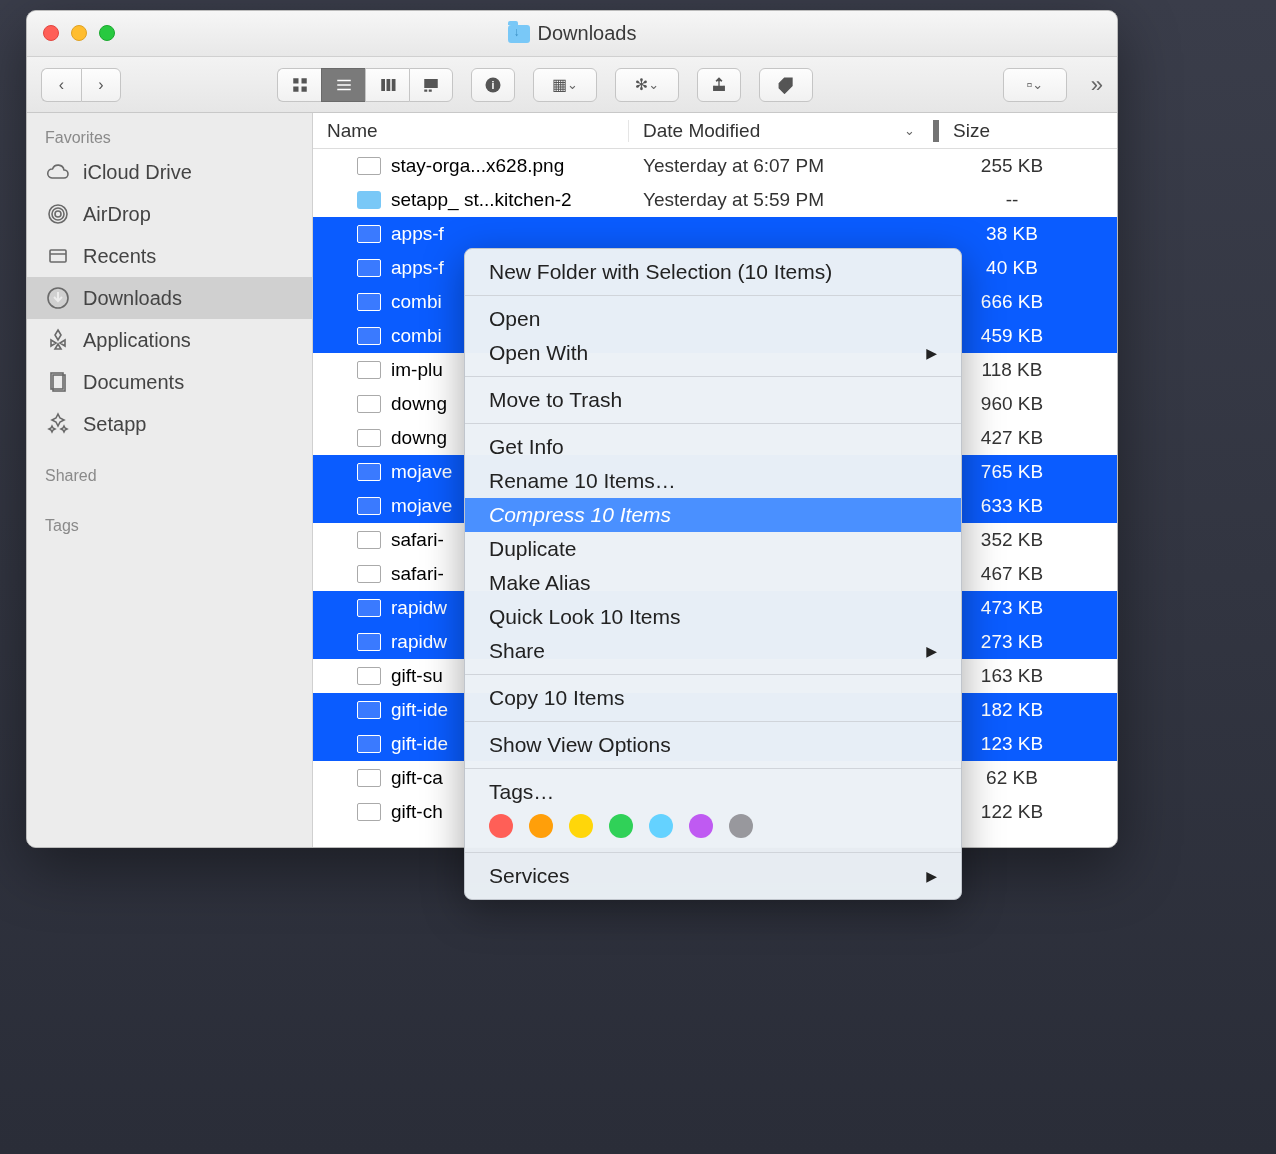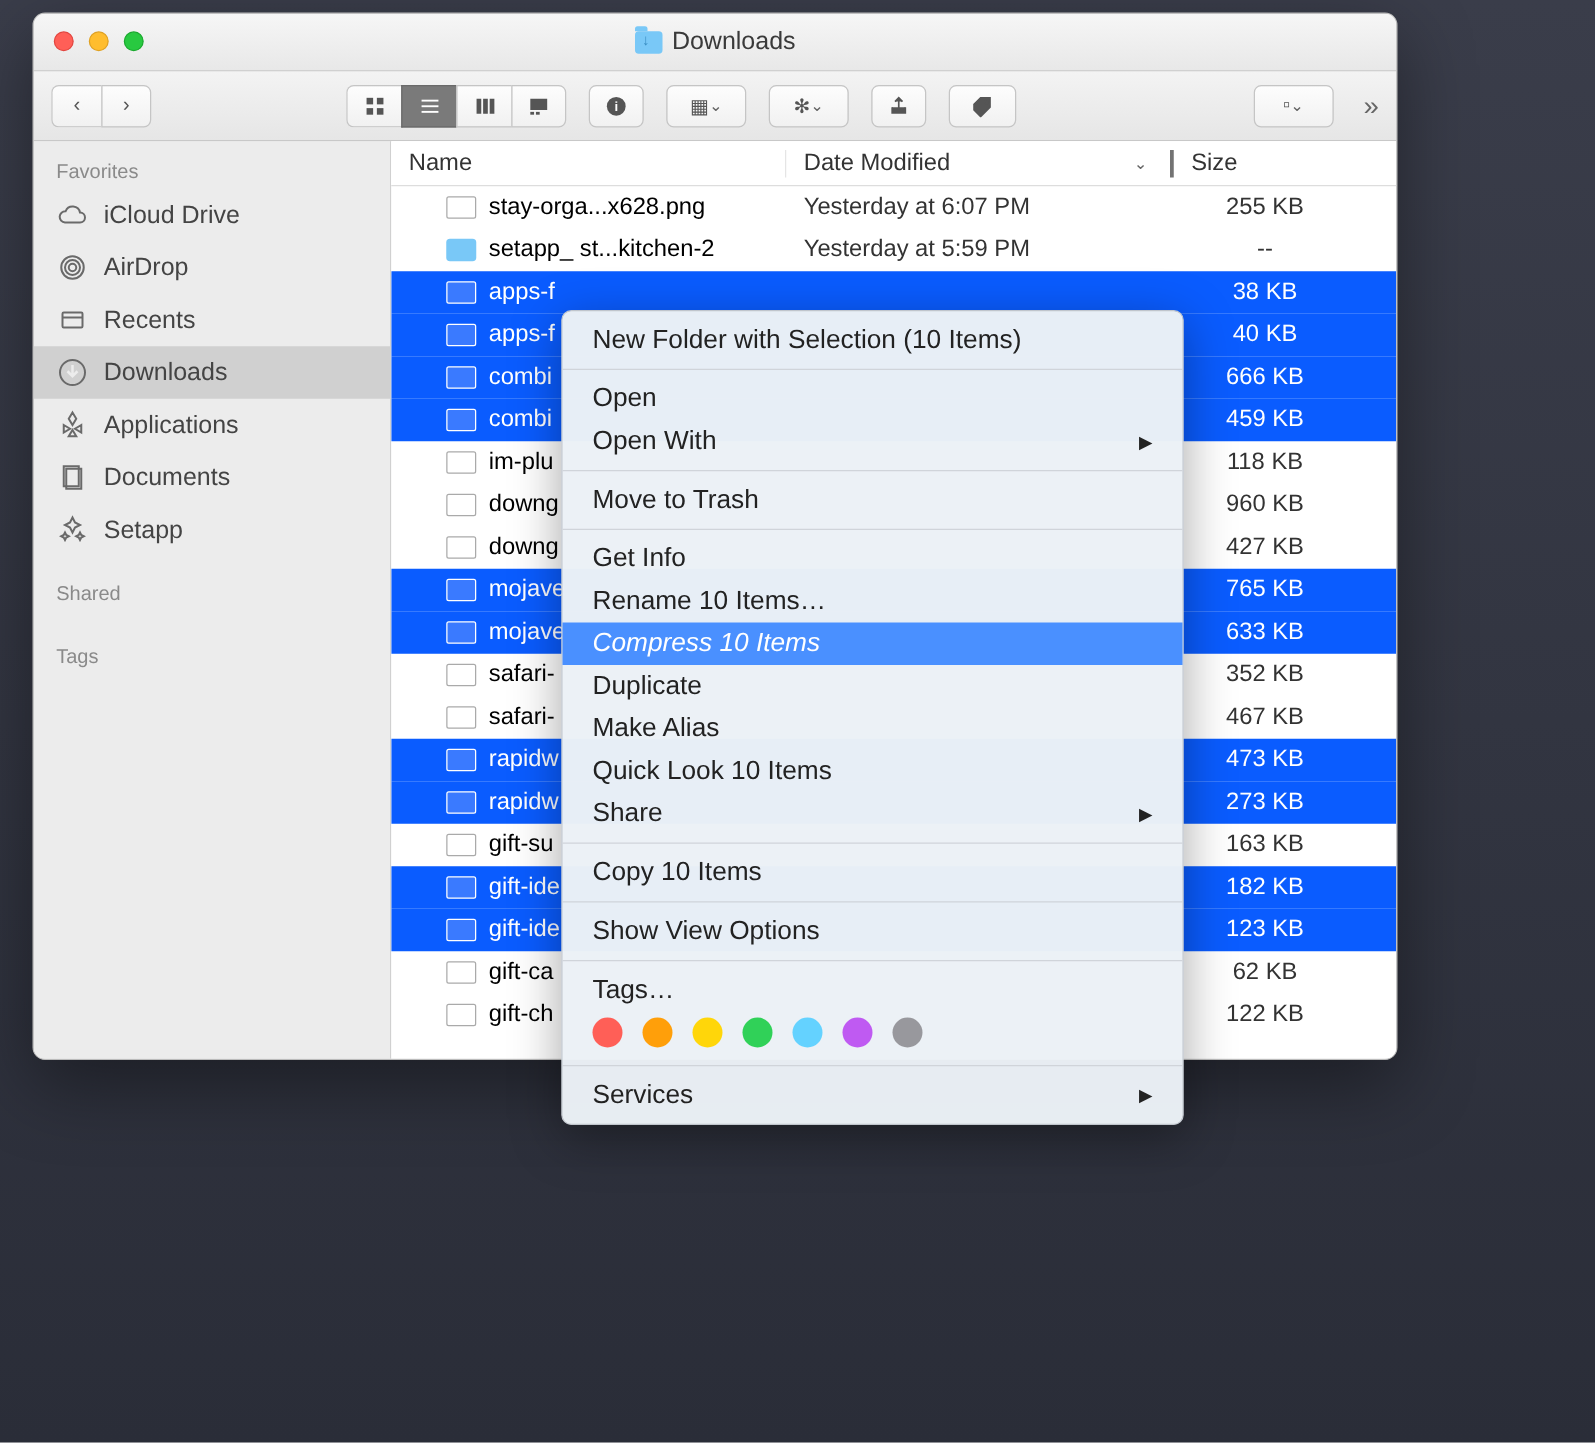--- a/index.html
+++ b/index.html
@@ -27,34 +27,34 @@
 .body { display:flex; height: calc(100% - 102px); }
 .sidebar { width: 286px; background: #ececec; border-right: 1px solid #d0d0d0; padding-top: 8px; font-size: 20px; color: #444; }
 .sb-header { font-size: 16px; color: #8a8a8a; padding: 8px 18px 4px; }
 .sb-item { display:flex; align-items:center; gap:12px; padding: 8px 18px; }
 .sb-item.active { background:#d0d0d0; border-radius: 0; }
 .sb-icon { width: 26px; height: 26px; display:flex; align-items:center; justify-content:center; color:#6a6a6a; }
 .sb-icon svg { width:24px; height:24px; fill:none; stroke:currentColor; stroke-width:1.6; }
 .content { flex:1; background:#fff; display:flex; flex-direction:column; position:relative; }
 .cols { display:flex; height:36px; border-bottom:1px solid #ddd; background:#fff; font-size:19px; color:#333; align-items:center; }
 .col-name { width:316px; padding-left:14px; border-right:1px solid #e5e5e5; }
-.col-date { flex:1; padding-left:14px; border-right:3px solid #737373; display:flex; align-items:center; justify-content:space-between; padding-right:18px; }
+.col-date { flex:1; padding-left:14px; border-right:6px solid #737373; display:flex; align-items:center; justify-content:space-between; padding-right:18px; }
 .col-size { width:178px; padding-left:14px; }
 .rows { flex:1; overflow:hidden; }
 .row { display:flex; height:34px; align-items:center; font-size:19px; }
 .row.sel { background:#0a5cff; color:#fff; }
 .row.sel .cell-size { color:#fff; }
 .cell-name { width:316px; display:flex; align-items:center; gap:10px; padding-left:44px; overflow:hidden; white-space:nowrap; }
 .file-icon { width:24px; height:18px; background:#fff; border:1px solid #aaa; border-radius:2px; flex-shrink:0; position:relative; }
 .row.sel .file-icon { border-color:#fff; background:#3a7aff; }
 .folder-small { width:24px; height:18px; background:#79c8f7; border-radius:3px; border:none; }
 .cell-date { flex:1; padding-left:14px; color:#333; }
 .cell-size { width:178px; text-align:center; padding-right:32px; color:#333; }
 .row.sel .cell-date { color:#fff; }
-.ctxmenu { position:absolute; left:449px; top:248px; width:498px; background: rgba(236,241,246,.98); border:1px solid #c0c5cc; border-radius:8px; box-shadow: 0 10px 40px rgba(0,0,0,.35); padding:6px 0; font-size:21px; color:#222; z-index:10; }
+.ctxmenu { position:absolute; left:464px; top:248px; width:498px; background: rgba(236,241,246,.98); border:1px solid #c0c5cc; border-radius:8px; box-shadow: 0 10px 40px rgba(0,0,0,.35); padding:6px 0; font-size:21px; color:#222; z-index:10; }
 .cm-item { padding:5px 24px; display:flex; align-items:center; justify-content:space-between; }
 .cm-item.hl { background:#4a90ff; color:#fff;font-style:italic; }
 .cm-sep { height:1px; background:#d0d4da; margin:6px 0; }
 .cm-arrow { font-size:14px; }
 .cm-tags { display:flex; gap:16px; padding:10px 24px 8px; }
 .cm-tag { width:24px; height:24px; border-radius:50%; }
 .chev { font-size:13px; color:#666; }
 </style>
 </head>
 <body>

